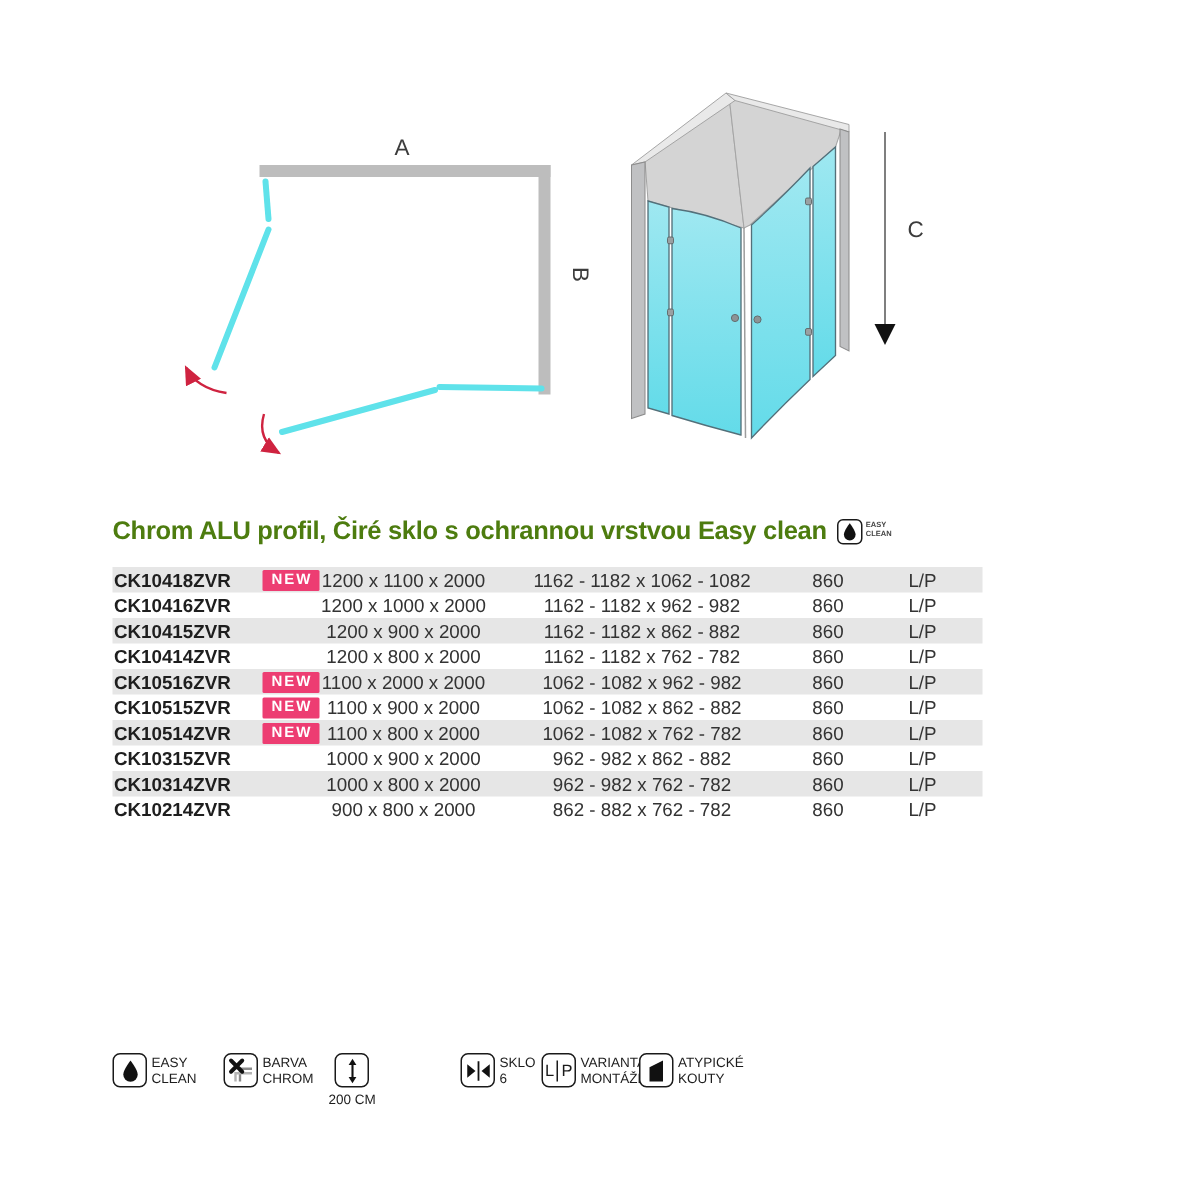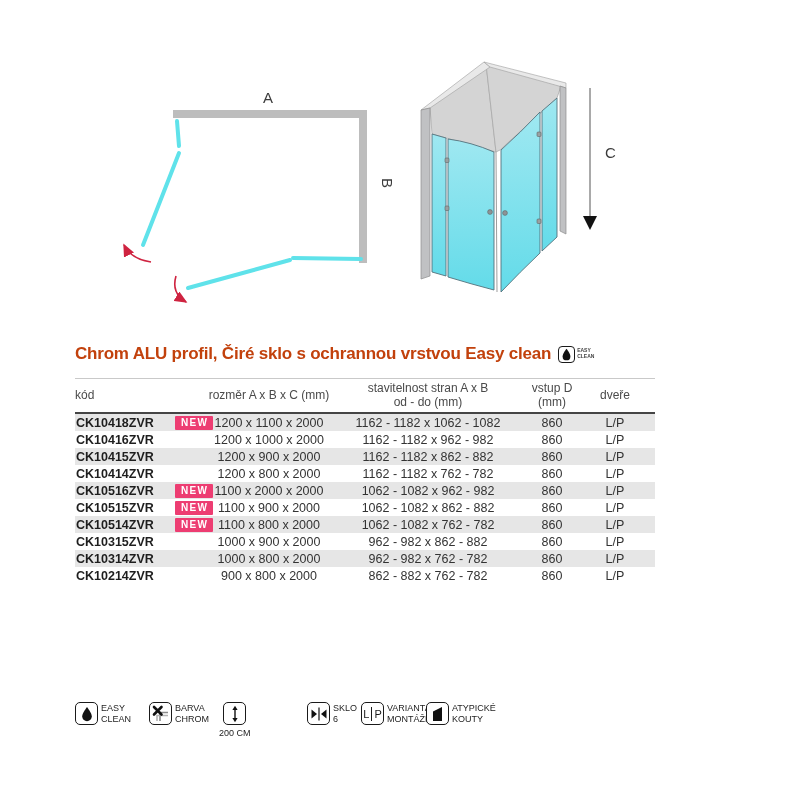--- a/index.html
+++ b/index.html
@@ -18,21 +18,21 @@
   .glass{fill:url(#glassGrad);stroke:#53707a;stroke-width:0.9;}
   .wall-strip{fill:#c0c1c3;stroke:#8d8d8d;stroke-width:0.7;}
   .wall-inner{fill:#d4d4d4;stroke:#a5a5a5;stroke-width:0.7;}
   .wall-top{fill:#e9e9e9;stroke:#9d9d9d;stroke-width:0.6;}
   .hinge{fill:#9aa0a2;stroke:#5f6567;stroke-width:0.6;}
   .knob{fill:#8d9496;stroke:#5f6567;stroke-width:0.6;}
   .cline{stroke:#555;stroke-width:1;fill:none;}
   .chead{fill:#111;}
   
   .title-row{position:absolute;left:75px;top:344px;display:flex;align-items:center;gap:7px;}
-  .page-title{font-size:17px;font-weight:700;color:#c2410c;letter-spacing:-0.2px;white-space:nowrap;}
+  .page-title{font-size:17px;font-weight:700;color:#4d7c0f;letter-spacing:-0.2px;white-space:nowrap;}
   .ec-badge{display:flex;align-items:center;gap:2px;}
   .ec-box{width:17px;height:17px;border:1.3px solid #1a1a1a;border-radius:4px;
           display:flex;align-items:center;justify-content:center;background:#fff;box-sizing:border-box;}
   .ec-text{font-size:5px;font-weight:700;color:#444;line-height:1.15;letter-spacing:0;}
   
   .spec-table{position:absolute;left:75px;top:378px;width:580px;}
   .thead{display:grid;grid-template-columns:88px 48px 116px 202px 46px 80px;
          border-top:1px solid #c9c9c9;border-bottom:2.5px solid #454545;
          height:33px;align-items:center;color:#4a4a4a;font-size:12px;line-height:1.15;}
   .thead .hc{justify-self:center;text-align:center;white-space:nowrap;}
@@ -121,34 +121,20 @@
         </svg>
     </span>
     <span class="ec-text">
       <div>EASY</div>
       <div>CLEAN</div>
     </span>
   </span>
 </div>
 
 <div class="spec-table">
-  <div class="thead">
-    <div class="hc first">kód</div>
-    <div class="hc"></div>
-    <div class="hc">rozměr A x B x C (mm)</div>
-    <div class="hc" style="text-align:center;">
-      <div>stavitelnost stran A x B</div>
-      <div>od - do (mm)</div>
-    </div>
-    <div class="hc" style="text-align:center;">
-      <div>vstup D</div>
-      <div>(mm)</div>
-    </div>
-    <div class="hc">dveře</div>
-  </div>
   <div id="table-body">
       <div class="trow alt">
     <div class="c-kod">CK10418ZVR</div>
     <div class="c-new">
           <span class="new-badge">NEW</span>
         </div>
     <div class="c-mid">1200 x 1100 x 2000</div>
     <div class="c-mid">1162 - 1182 x 1062 - 1082</div>
     <div class="c-mid">860</div>
     <div class="c-mid">L/P</div>

